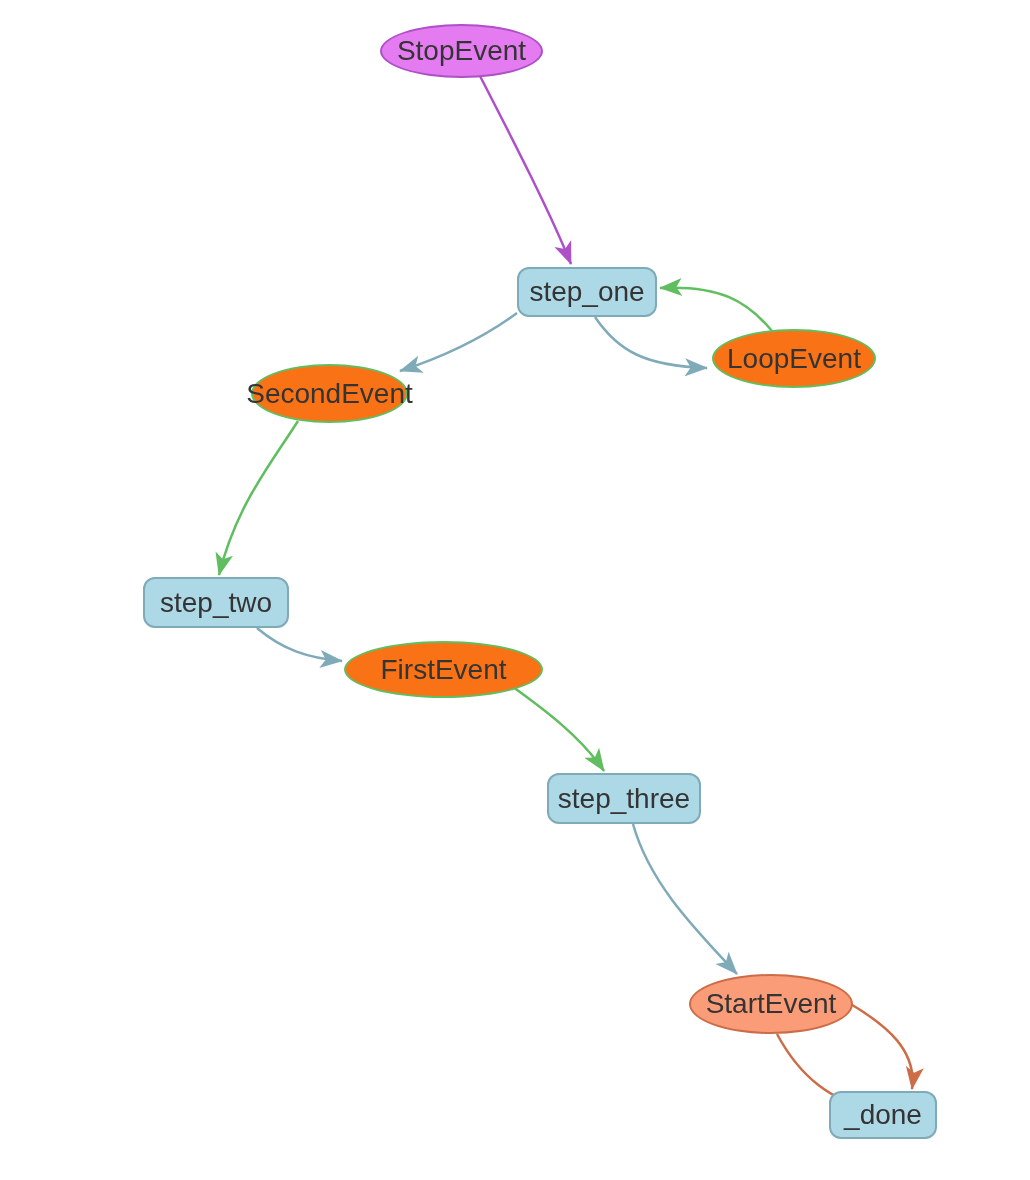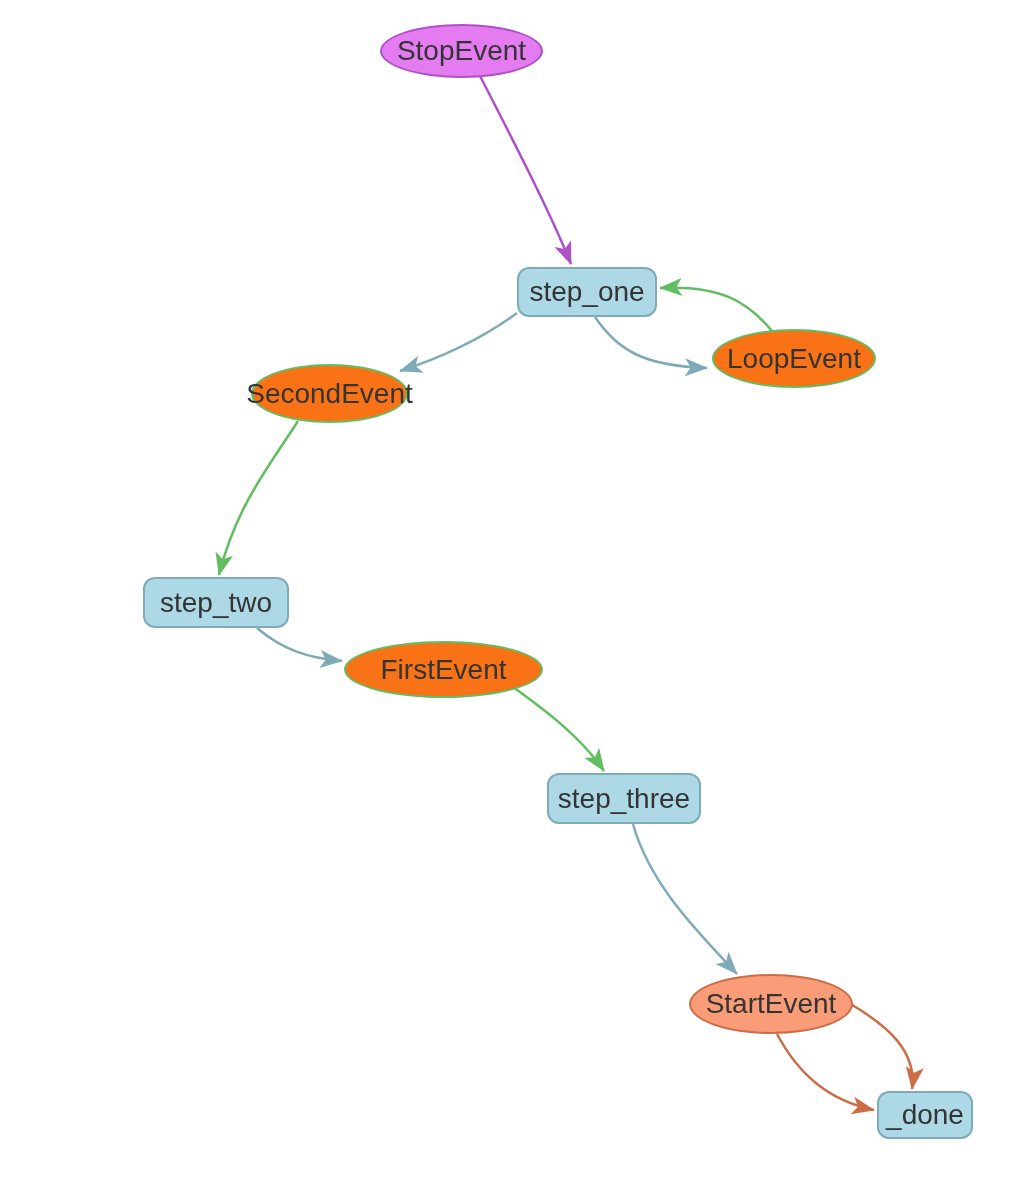--- a/index.html
+++ b/index.html
@@ -81,15 +81,15 @@
   <div class="node ellipse c-event" style="left:251px;top:364px;width:157px;height:59px;">SecondEvent</div>
 
   <div class="node box c-step" style="left:143px;top:577px;width:146px;height:51px;">step_two</div>
 
   <div class="node ellipse c-event" style="left:344px;top:641px;width:199px;height:57px;">FirstEvent</div>
 
   <div class="node box c-step" style="left:547px;top:773px;width:154px;height:51px;">step_three</div>
 
   <div class="node ellipse c-stop" style="left:689px;top:974px;width:164px;height:60px;">StartEvent</div>
 
-  <div class="node box c-step" style="left:877px;top:1091px;width:96px;height:48px;">_done</div>
+  <div class="node box c-step" style="left:829px;top:1091px;width:108px;height:48px;">_done</div>
 
 </div>
 
 </body></html>

